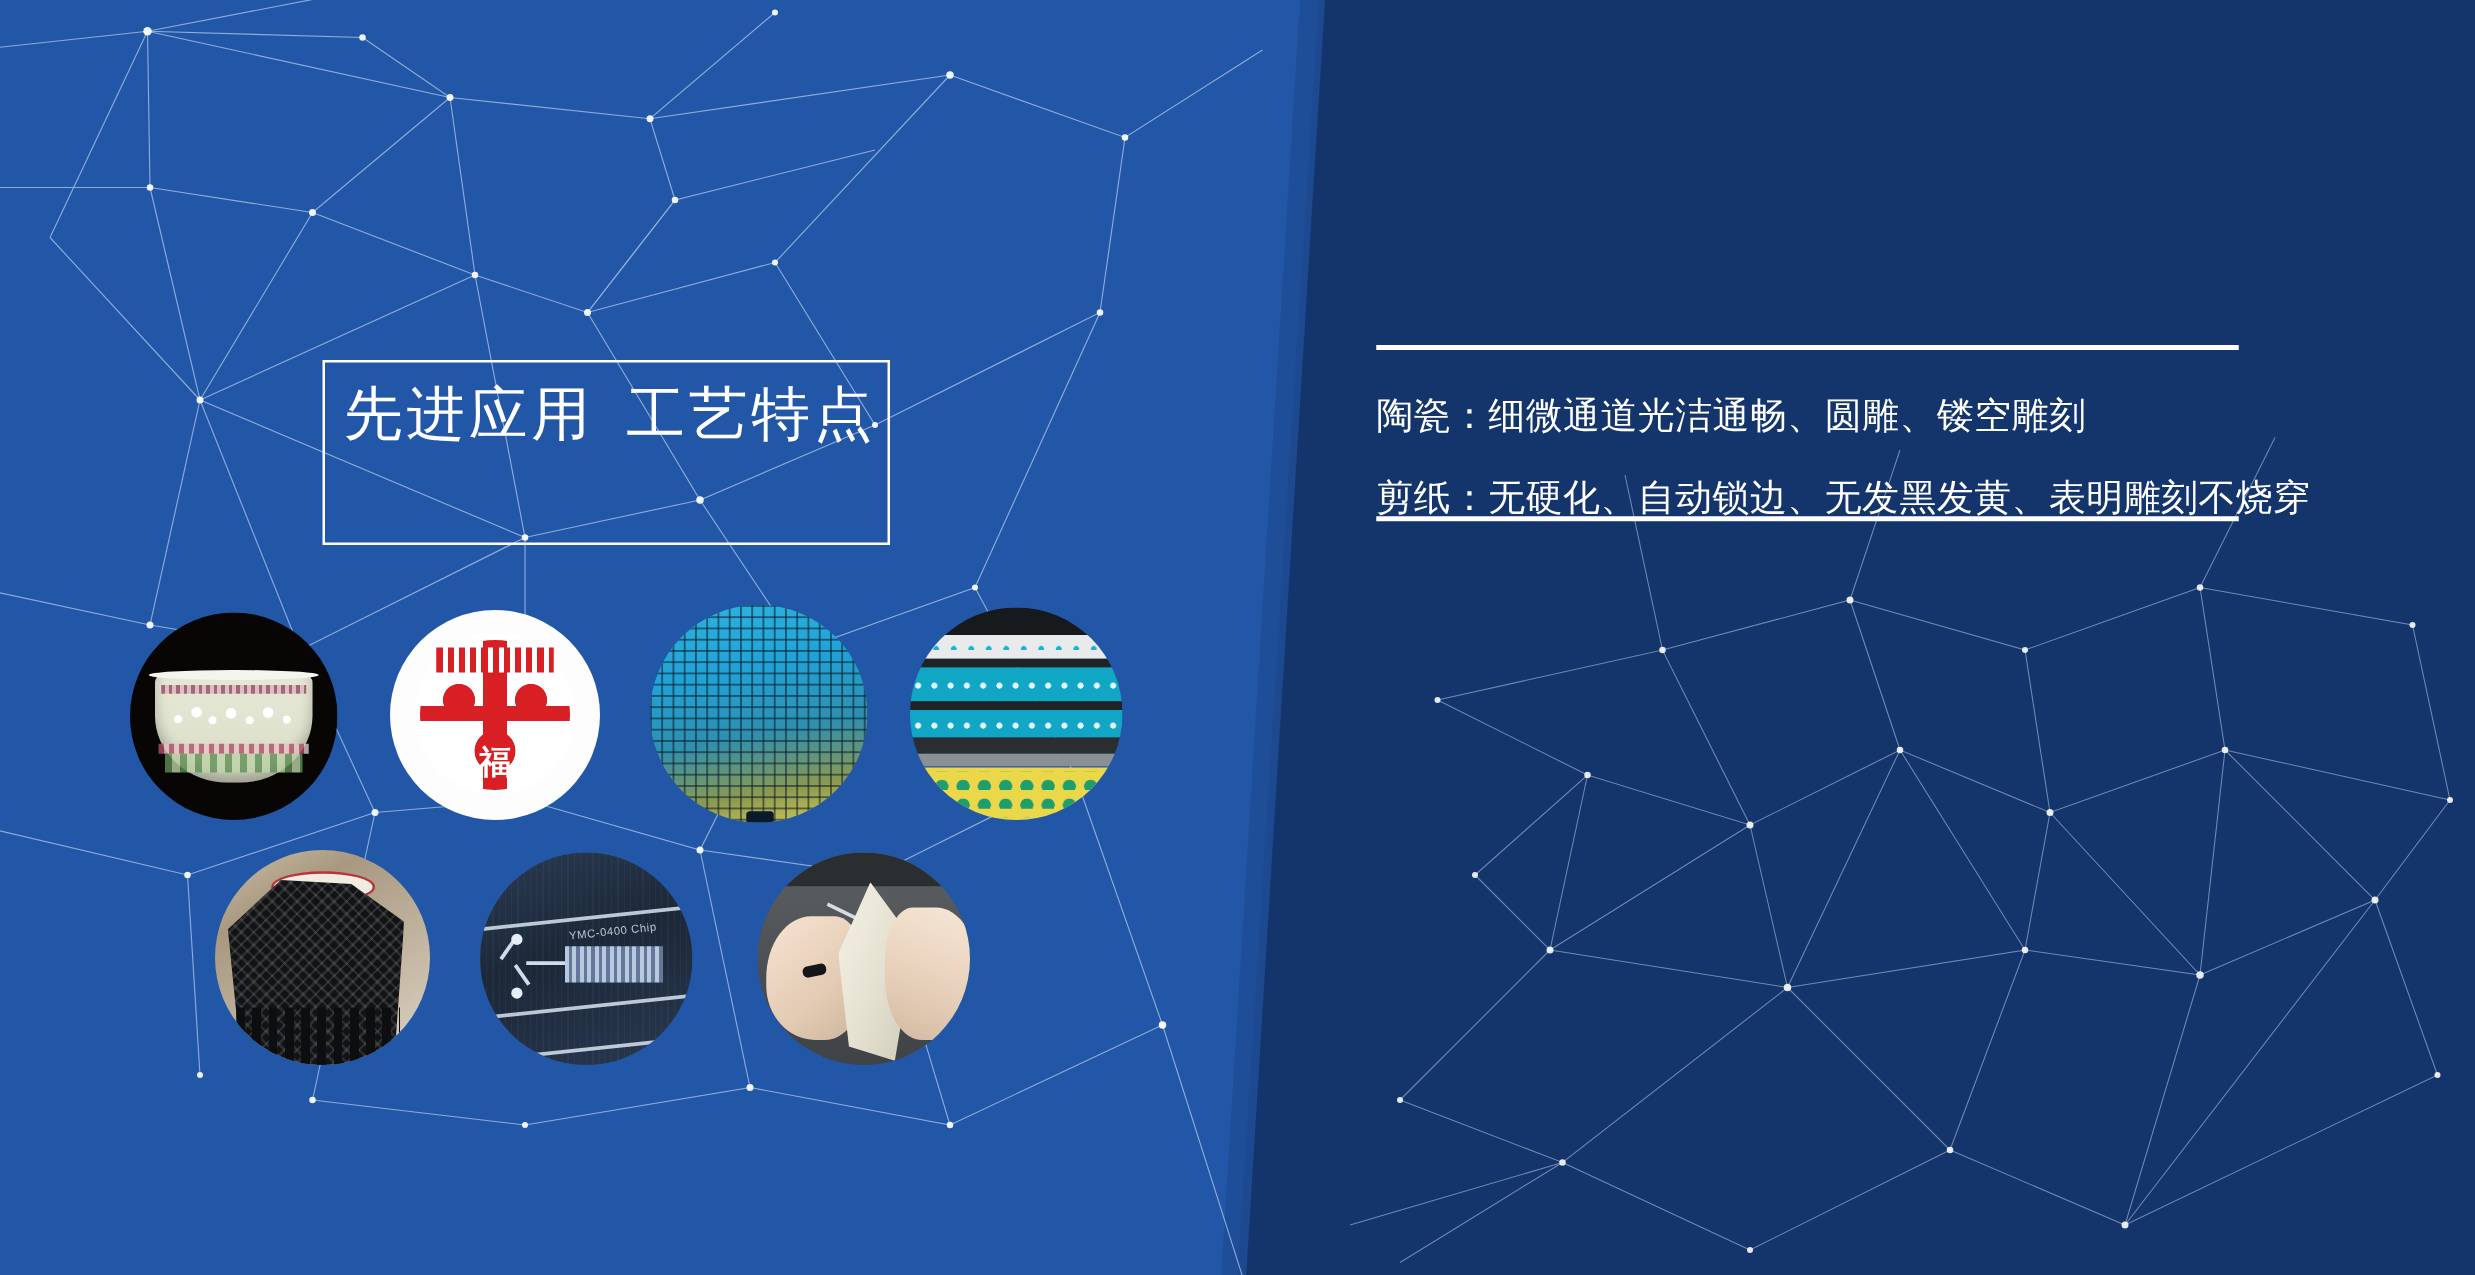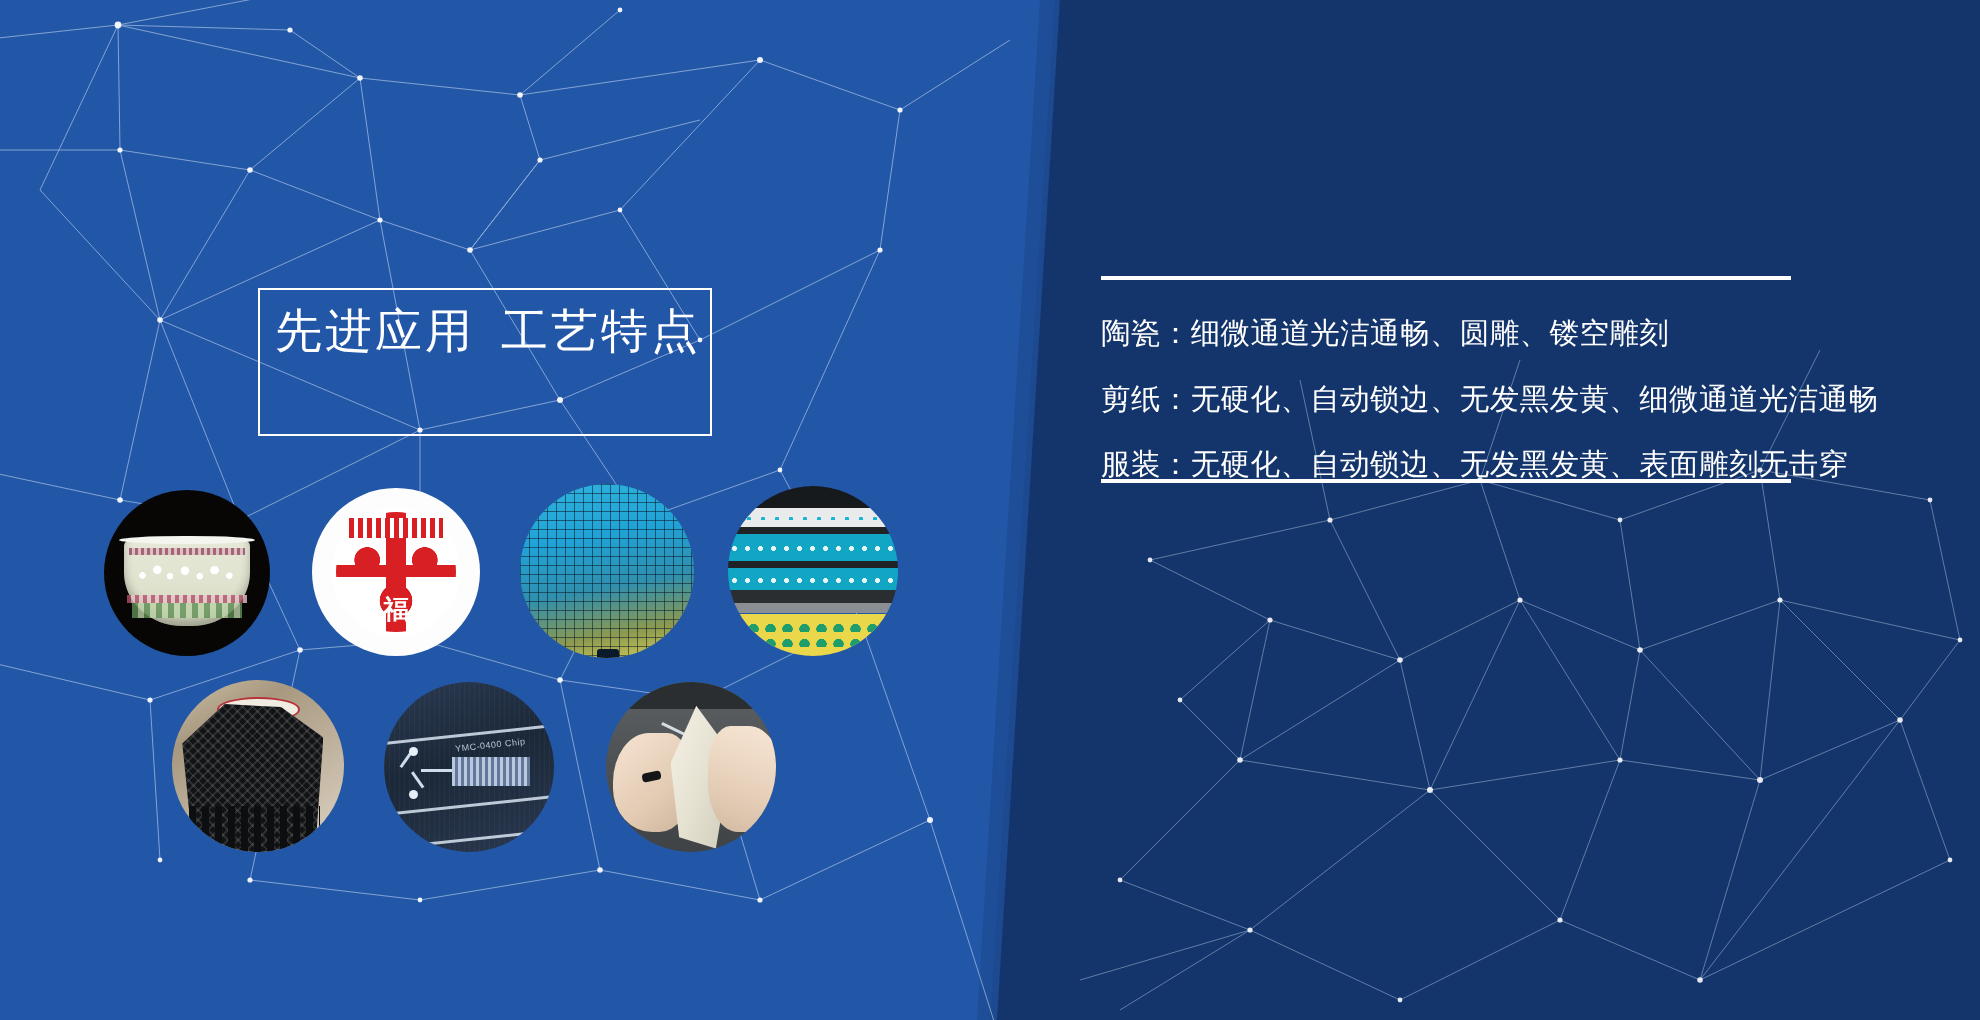--- a/index.html
+++ b/index.html
@@ -379,19 +379,18 @@
       <div class="gl-film"></div>
       <div class="gl-hand-r"></div>
     </div>
 
   </div>
 
   <div class="spec">
     <div class="rule rule-top"></div>
     <ul class="spec-list">
       <li class="spec-item i0">陶瓷：细微通道光洁通畅、圆雕、镂空雕刻</li>
-      <li class="spec-item i1">剪纸：无硬化、自动锁边、无发黑发黄、细微通道光洁通畅</li>
-      <li class="spec-item i2">服装：无硬化、自动锁边、无发黑发黄、表面雕刻无击穿</li>
+      <li class="spec-item i1">剪纸：无硬化、自动锁边、无发黑发黄、表明雕刻不烧穿</li>
     </ul>
     <div class="rule rule-bot"></div>
   </div>
 
 </div>
 
 </body></html>

